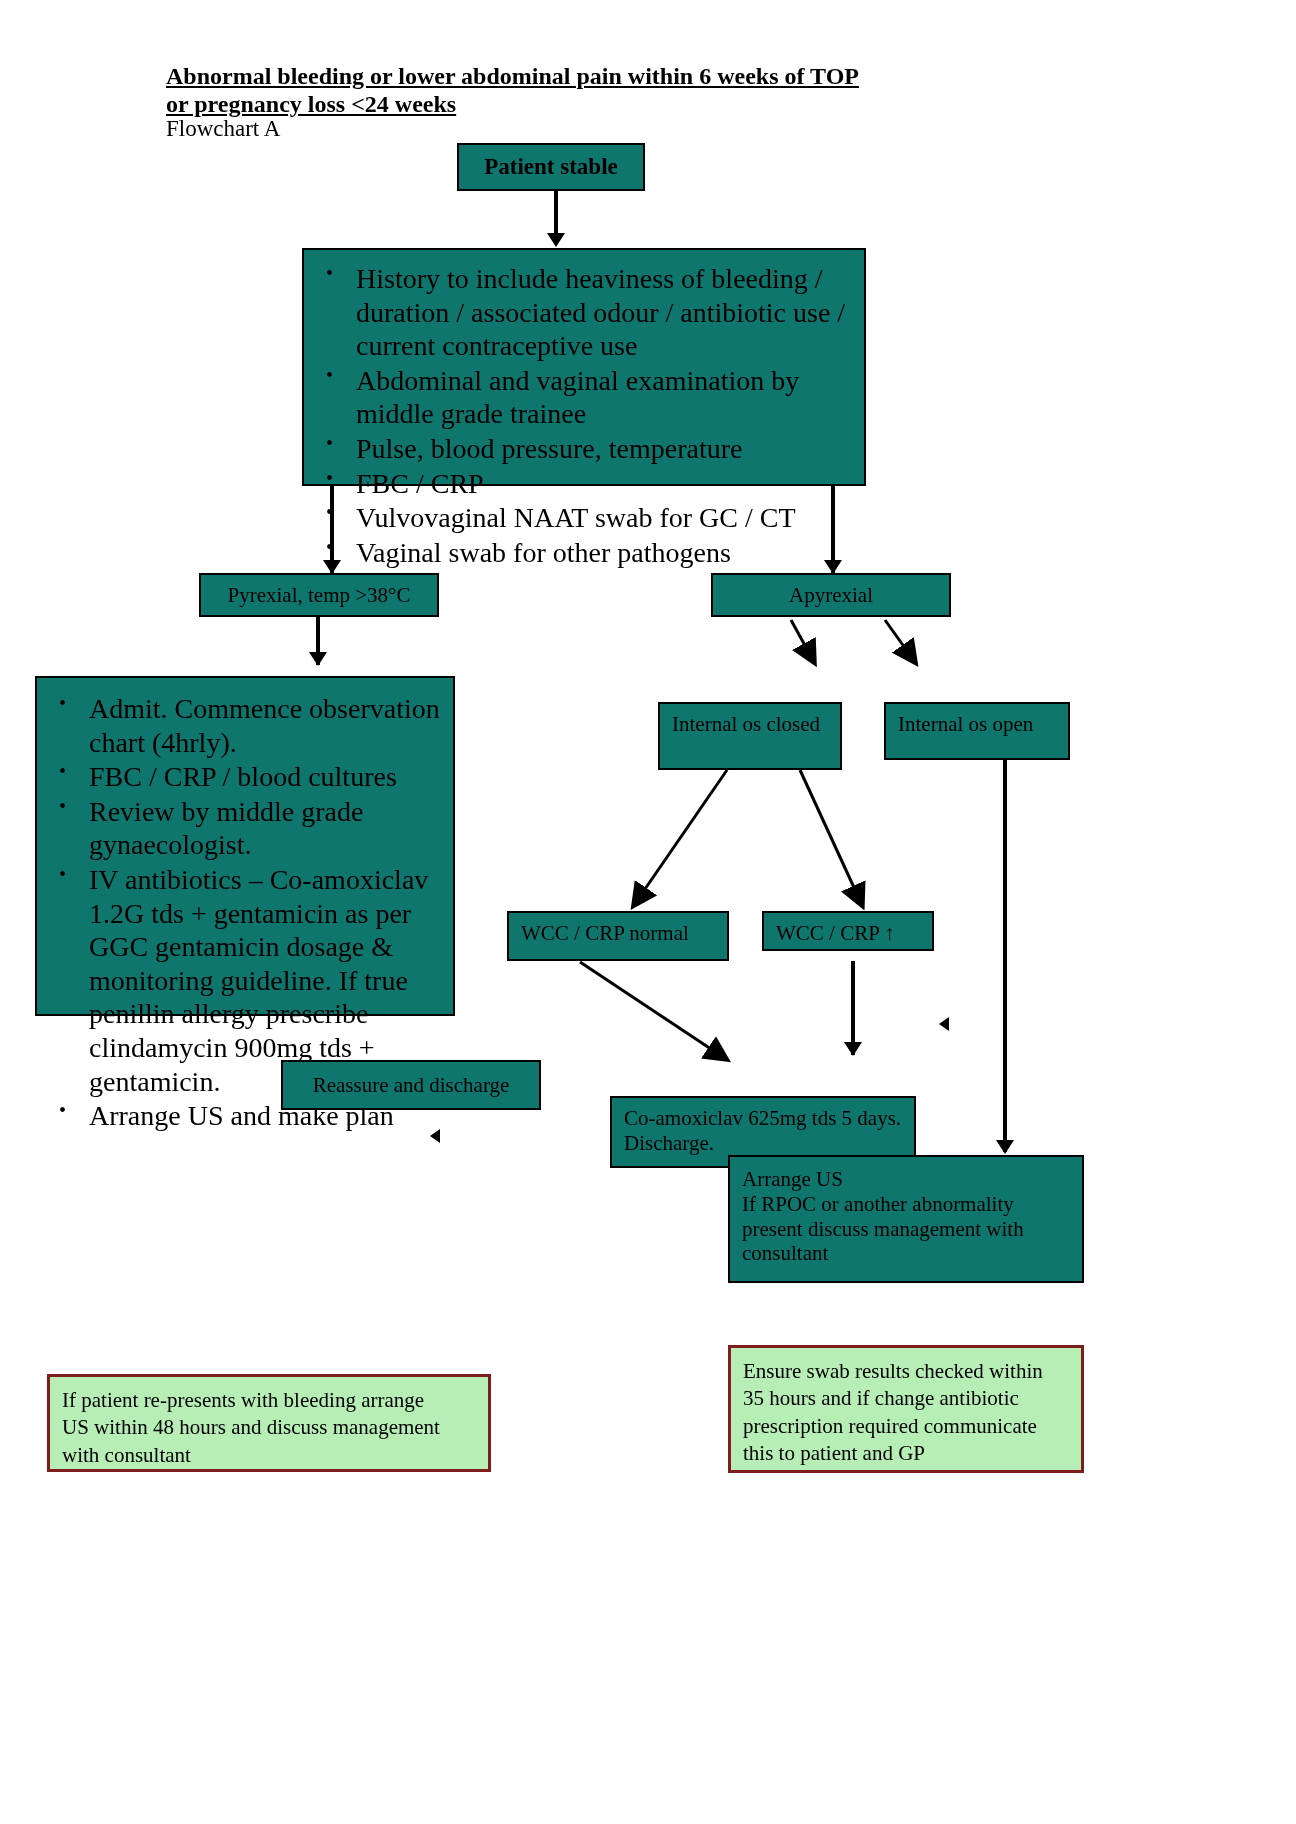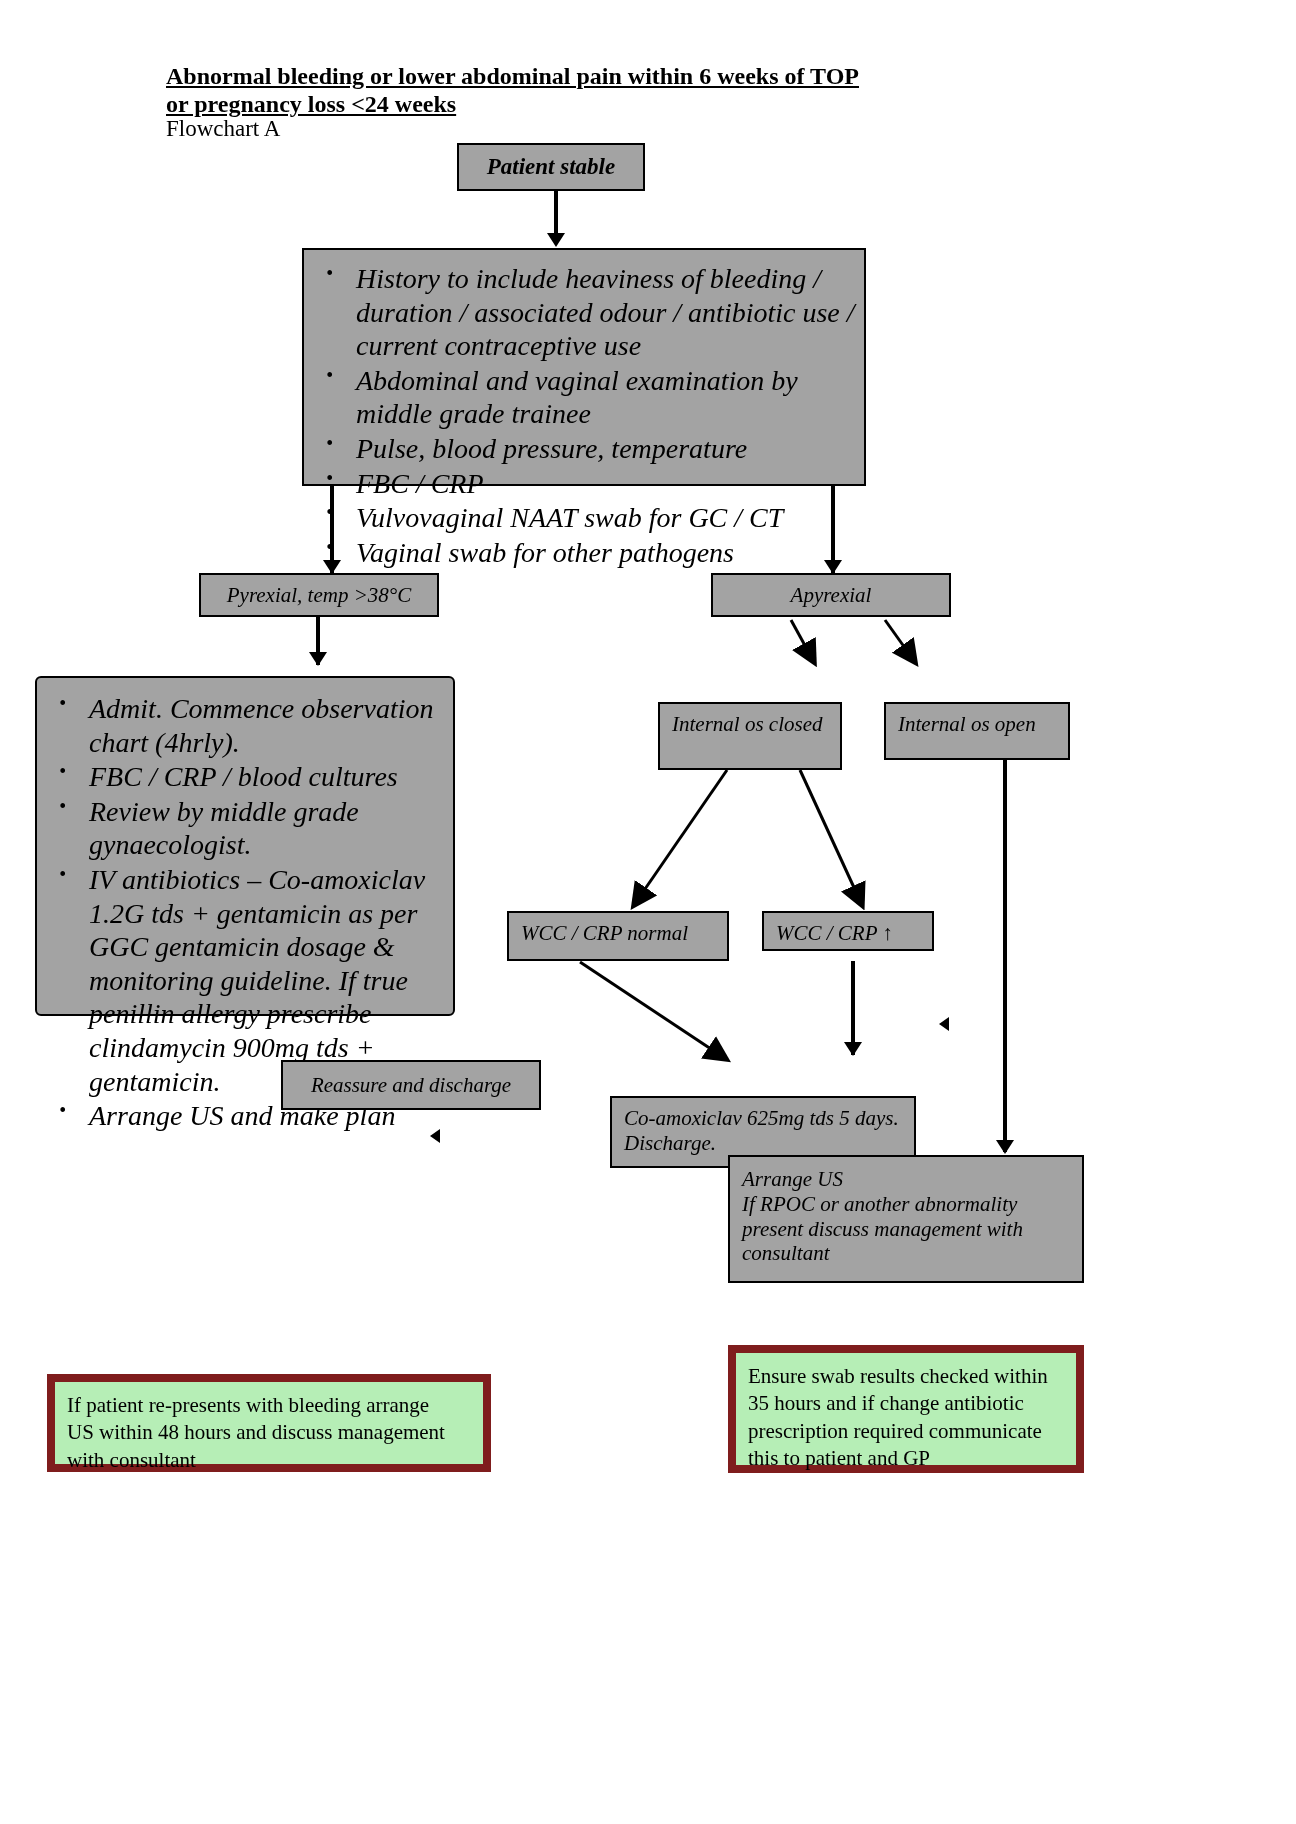--- a/index.html
+++ b/index.html
@@ -36,25 +36,24 @@
     line-height: 1.18;
   }
   .flowchart-label {
     left: 166px; top: 116px;
     font-size: 23px;
   }
 
   
   .box {
     border: 2px solid #000;
-    background: #a3a3a3;
+    background: #0f766e;
     box-sizing: border-box;
     font-size: 21px;
     line-height: 1.18;
-    font-style: italic;
   }
   .box.center {
     display: flex;
     align-items: center;
     justify-content: center;
     text-align: center;
   }
   .box.bold { font-weight: bold; font-size: 23px; }
   .box.pad { padding: 8px 12px; }
 
@@ -73,21 +72,21 @@
   ul.bullets li::before {
     content: "\2022";
     position: absolute;
     left: -30px;
     top: -1px;
     font-size: 20px;
   }
 
   
   .note-box {
-    border: 8px solid #7f1d1d;
+    border: 3px solid #7f1d1d;
     box-sizing: border-box;
     padding: 10px 4px 8px 12px;
     font-size: 21px;
     line-height: 1.30;
   }
 
   
   .vline { background: #000; width: 4px; }
   .arrow-down {
     width: 0; height: 0;
@@ -155,21 +154,21 @@
     <line x1="791" y1="620" x2="814" y2="662" stroke="#000" stroke-width="3" marker-end="url(#ah)"></line>
     <line x1="885" y1="620" x2="915" y2="662" stroke="#000" stroke-width="3" marker-end="url(#ah)"></line>
 
     <line x1="727" y1="770" x2="634" y2="905" stroke="#000" stroke-width="3" marker-end="url(#ah)"></line>
 
     <line x1="800" y1="770" x2="862" y2="905" stroke="#000" stroke-width="3" marker-end="url(#ah)"></line>
 
     <line x1="580" y1="962" x2="726" y2="1059" stroke="#000" stroke-width="3" marker-end="url(#ah)"></line>
   </svg>
 
-  <div class="abs box" style="left:35px; top:676px; width:420px; height:340px; padding-top:14px;border-radius:6px;">
+  <div class="abs box" style="left:35px; top:676px; width:420px; height:340px; padding-top:14px;">
     <ul class="bullets">
       <li>Admit. Commence observation chart (4hrly).</li>
       <li>FBC / CRP / blood cultures</li>
       <li>Review by middle grade gynaecologist.</li>
       <li>IV antibiotics – Co-amoxiclav 1.2G tds + gentamicin as per GGC gentamicin dosage &amp; monitoring guideline. If true penillin allergy prescribe clindamycin 900mg tds + gentamicin.</li>
       <li>Arrange US and make plan</li>
     </ul>
   </div>
 
   <div class="abs box pad" style="left:658px; top:702px; width:184px; height:68px;">

